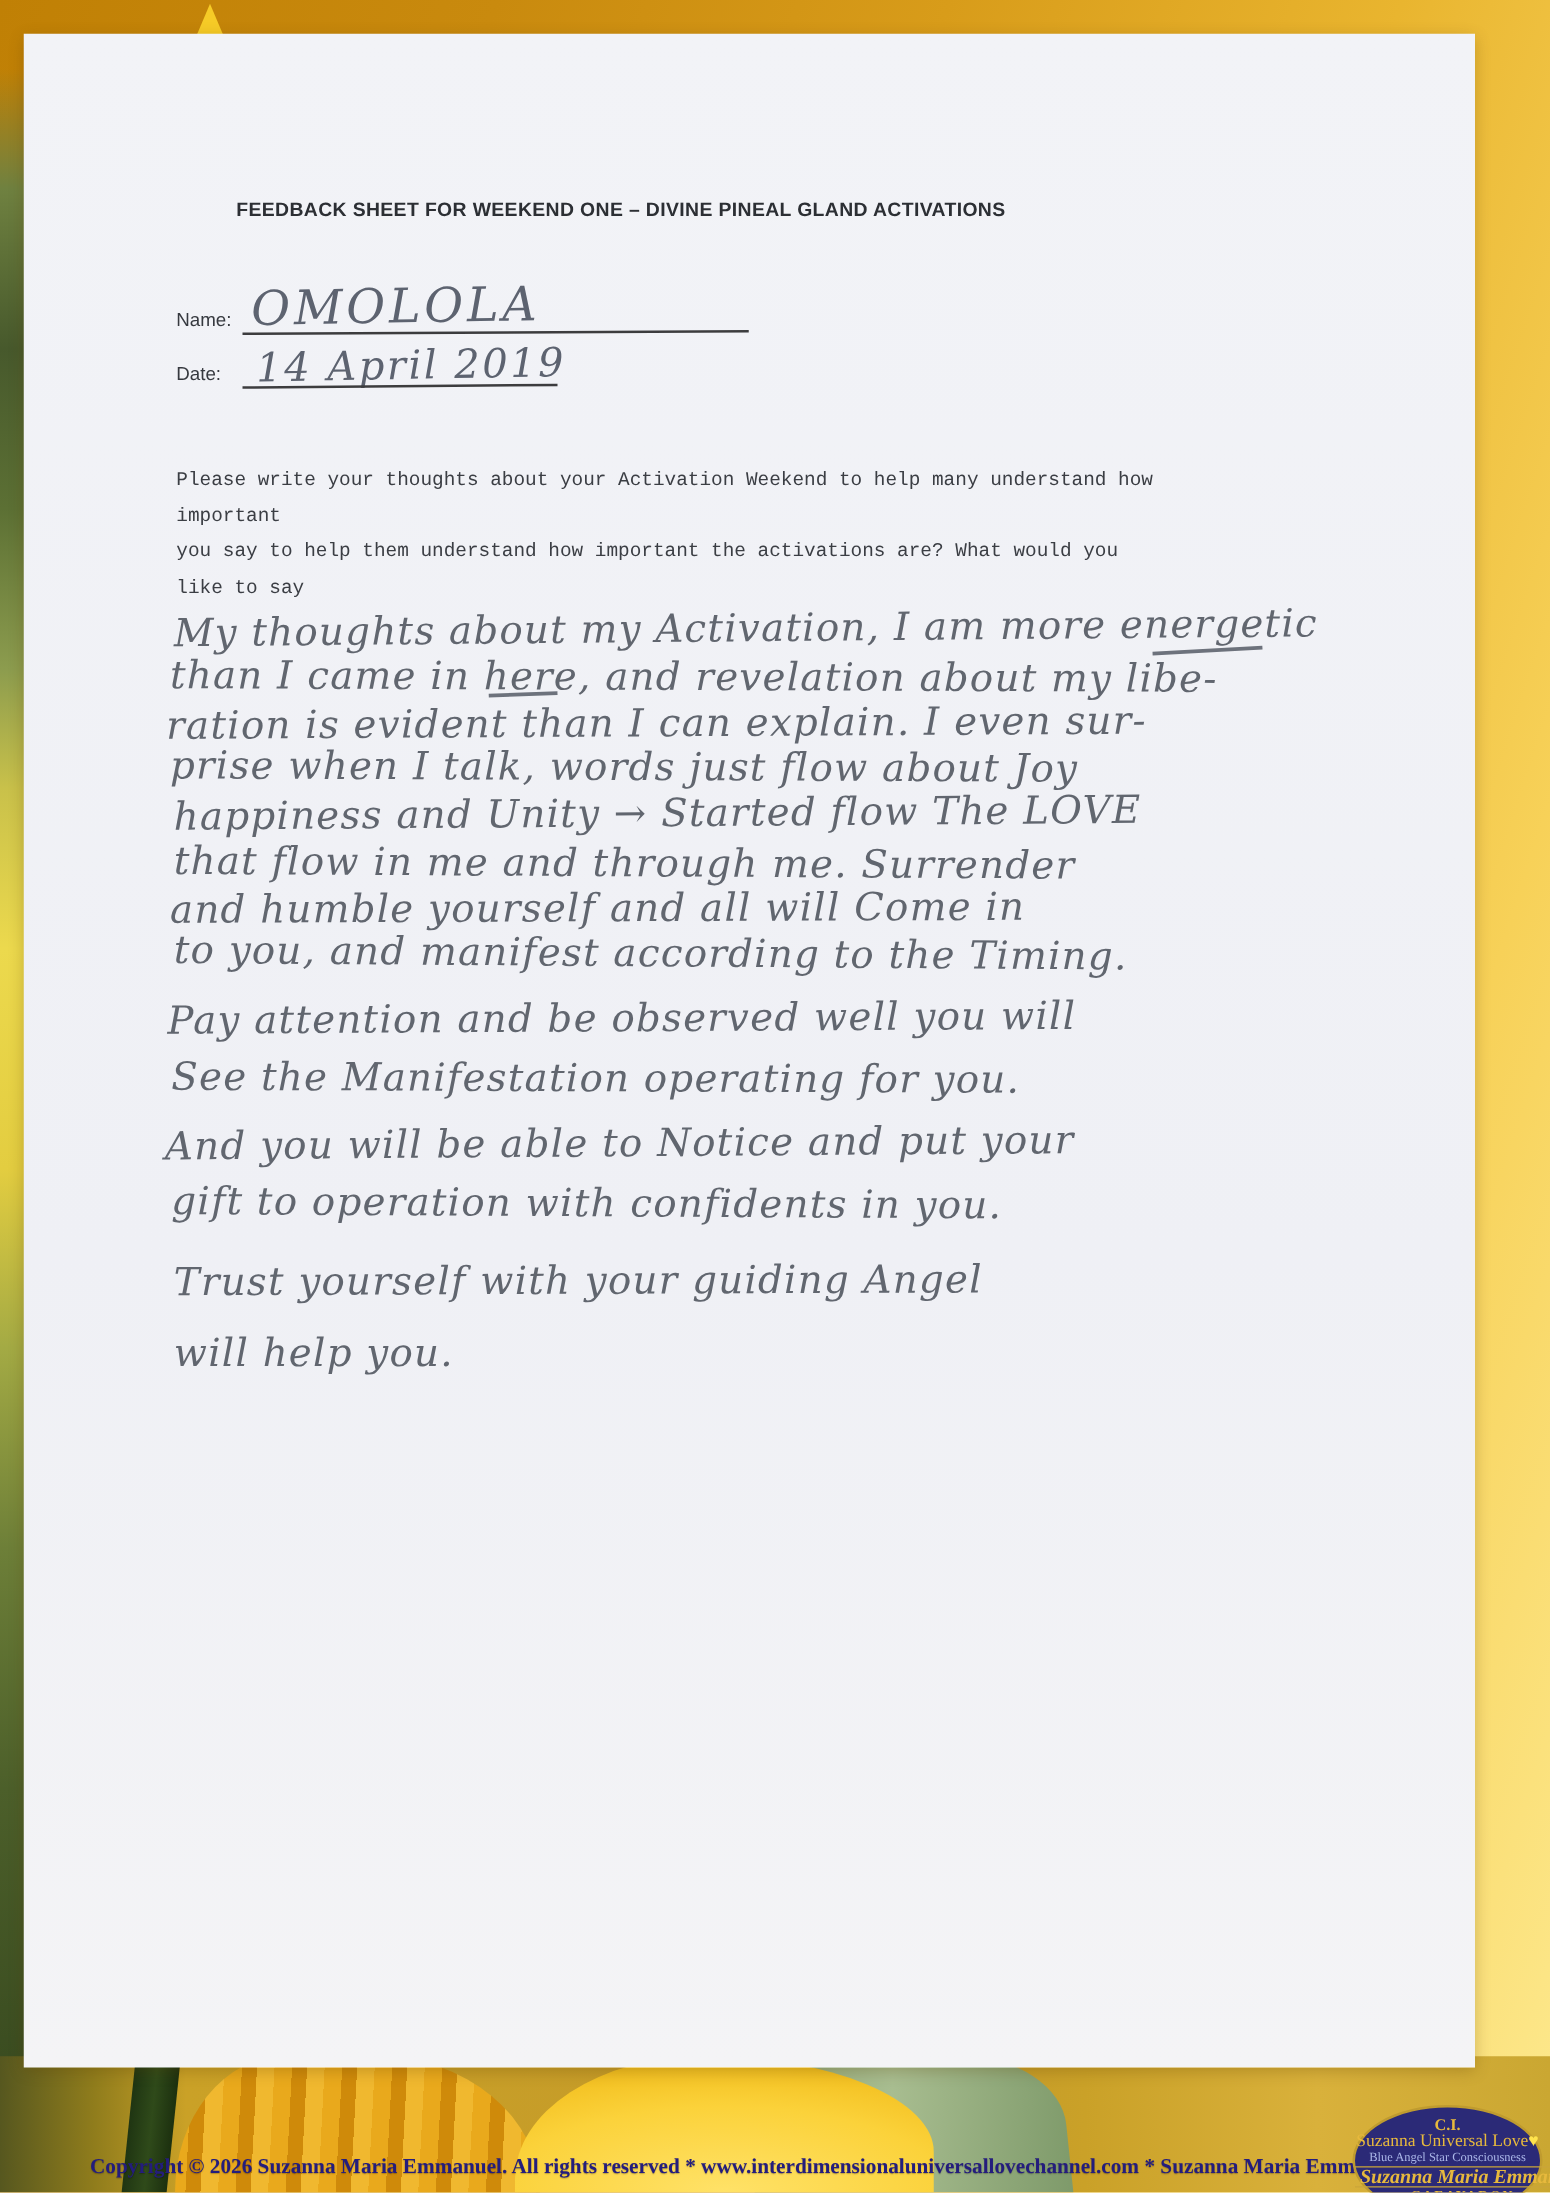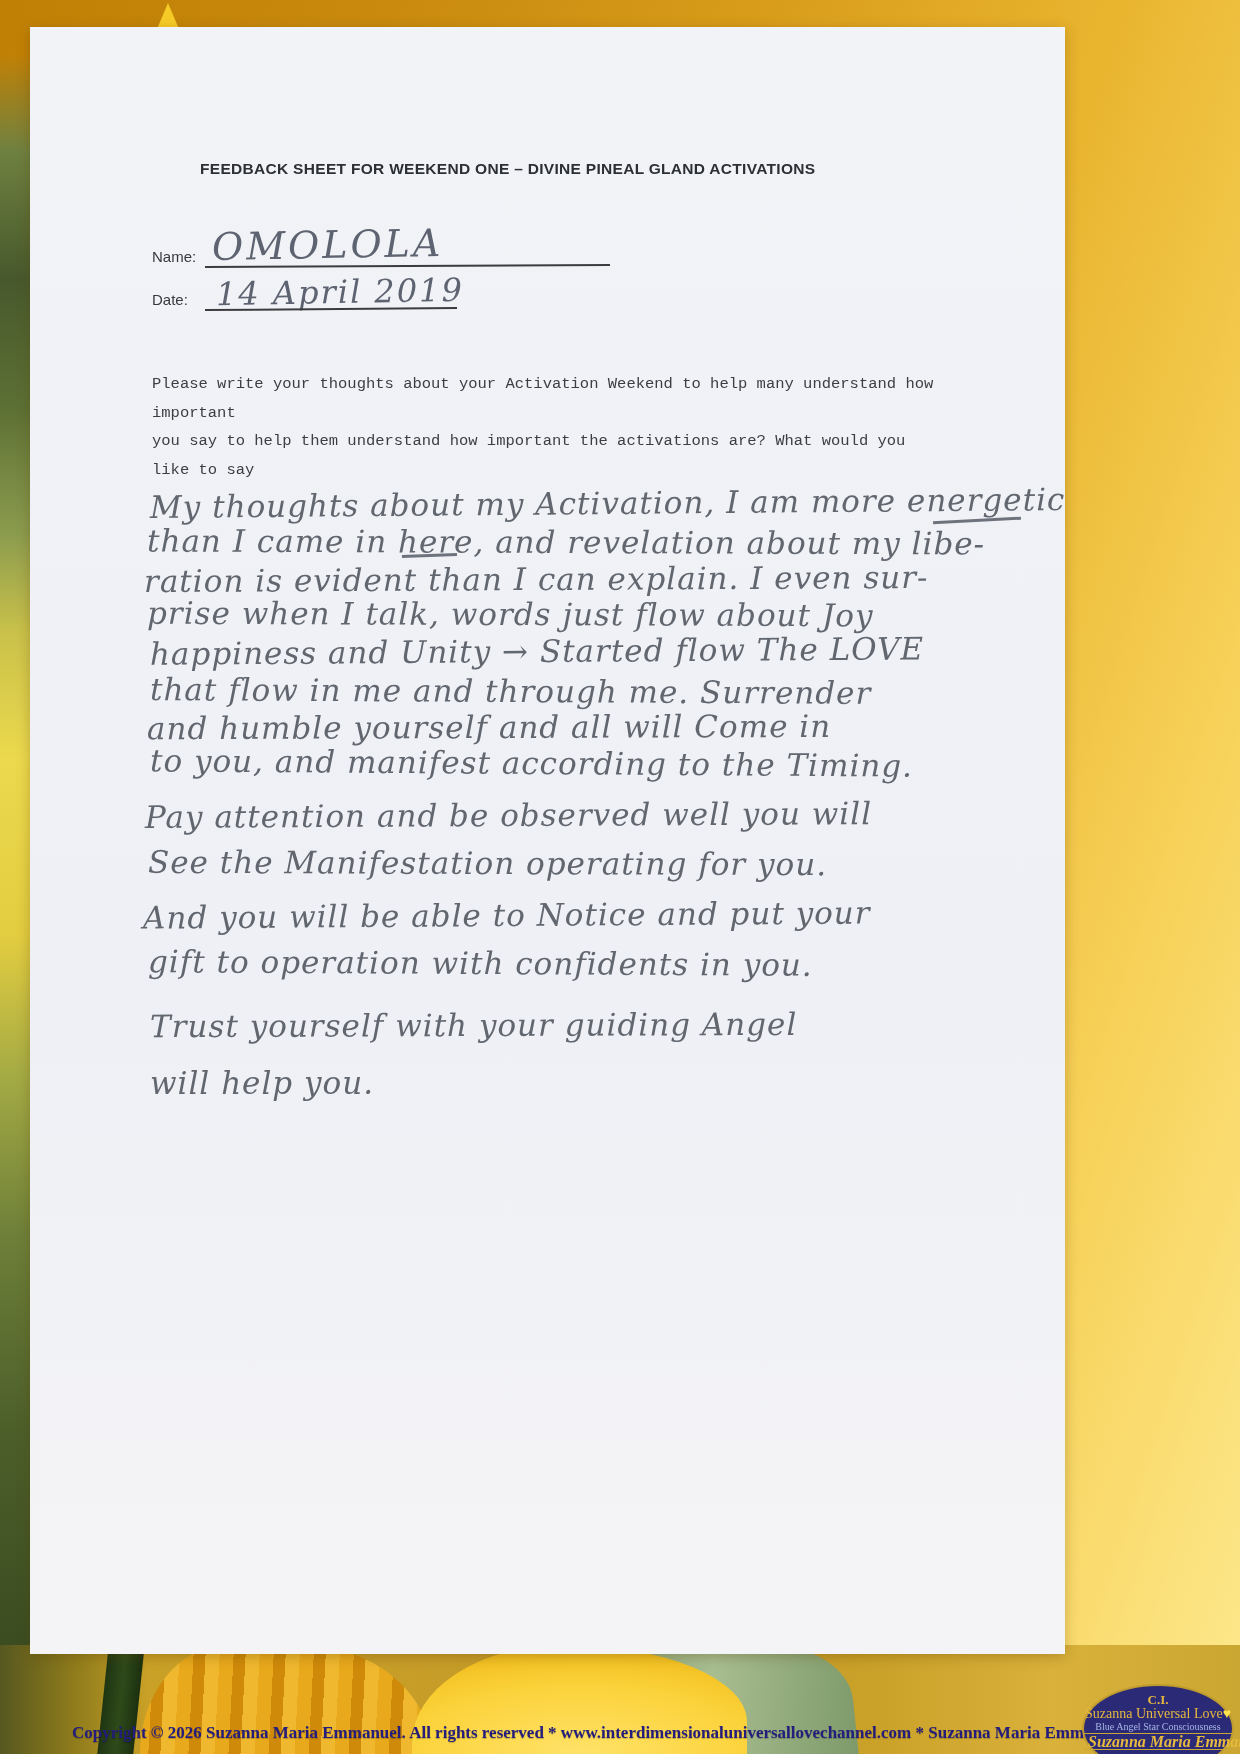--- a/index.html
+++ b/index.html
@@ -27,21 +27,21 @@
   .leaf-bottom { left:598px; width:255px; background:linear-gradient(100deg,#8aa474 0%,#a8bd90 45%,#7e9a6a 100%);
     border-radius:40% 30% 0 0 / 70% 50% 0 0; transform:skewX(6deg); }
   .petal-orange { left:140px; width:292px;
     background:repeating-linear-gradient(93deg,#e9a91c 0 14px,#cf8a0a 14px 26px,#f0b82f 26px 40px);
     border-radius:30% 45% 0 0 / 100% 100% 0 0; }
   .petal-yellow { left:412px; width:335px;
     background:radial-gradient(120% 140% at 50% 100%, #ffe268 0%, #fbd23a 45%, #eeb512 80%);
     border-radius:45% 55% 0 0 / 90% 70% 0 0; }
   
   .paper {
-    position:absolute; left:30px; top:27px; width:1035px; height:1627px; z-index:2;
+    position:absolute; left:19px; top:27px; width:1161px; height:1627px; z-index:2;
     background:linear-gradient(180deg,#f2f3f7 0%,#eff0f5 60%,#f4f4f6 100%);
     box-shadow:0 3px 12px rgba(90,60,0,0.3);
   }
   .doc-title { position:absolute; left:170px; top:133px; font-weight:bold; font-size:15.5px; letter-spacing:0.3px; color:#2c2f34; white-space:nowrap; }
   .field-label { position:absolute; font-size:15px; color:#36393f; }
   .name-label { left:122px; top:221px; }
   .date-label { left:122px; top:264px; }
   .rule { position:absolute; height:2px; background:#3c3c3e; }
   .name-rule { left:175px; top:238px; width:405px; transform:rotate(-0.3deg); }
   .date-rule { left:175px; top:281px; width:252px; transform:rotate(-0.5deg); }

